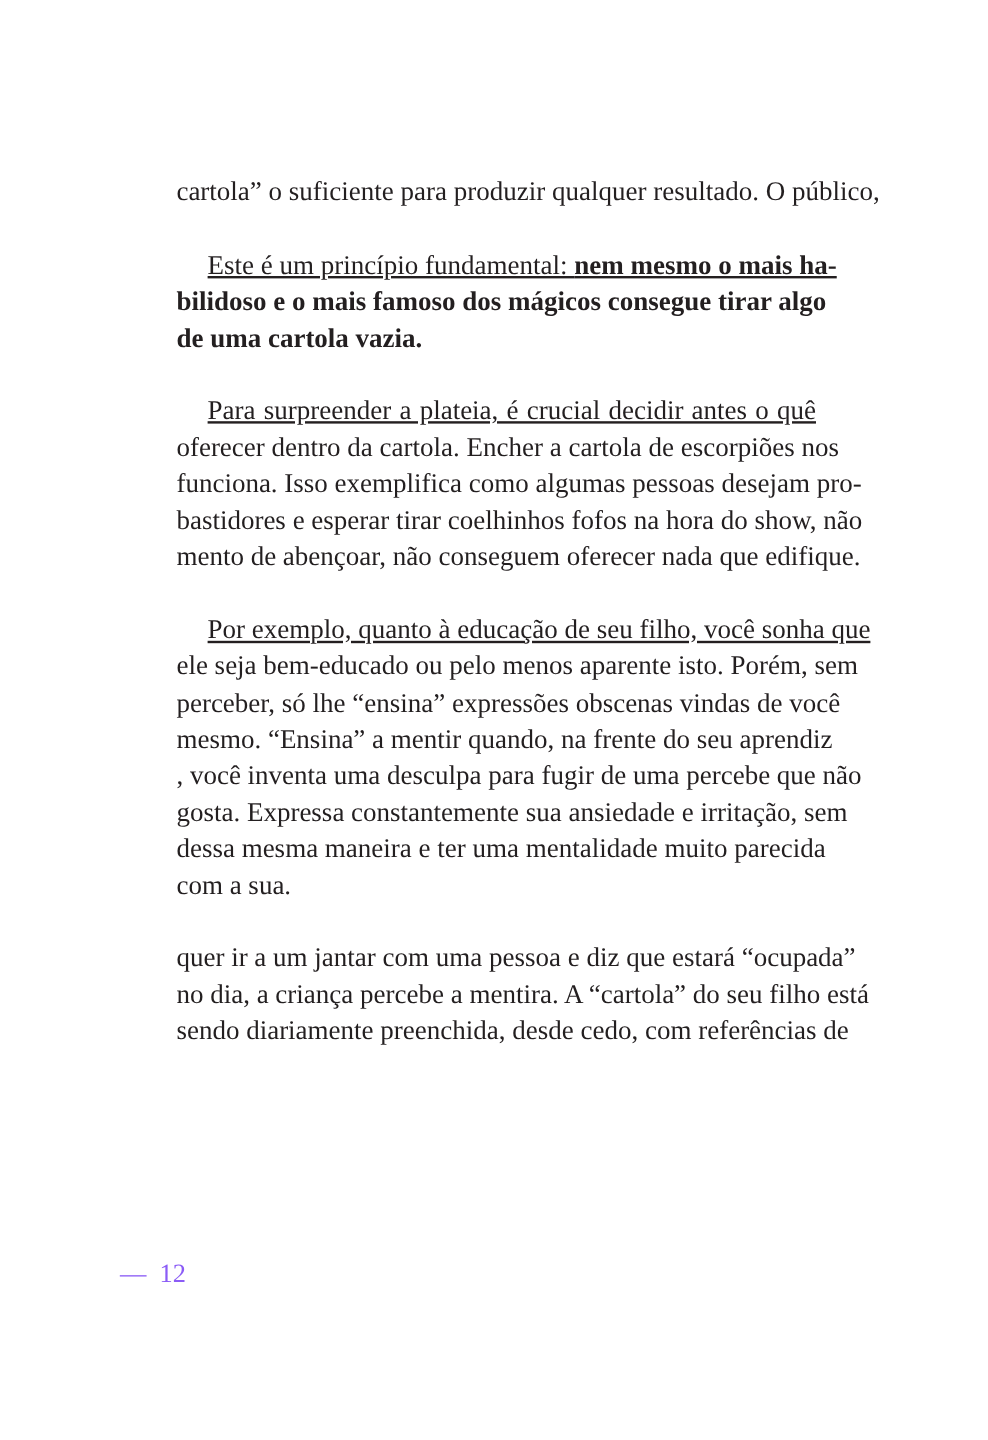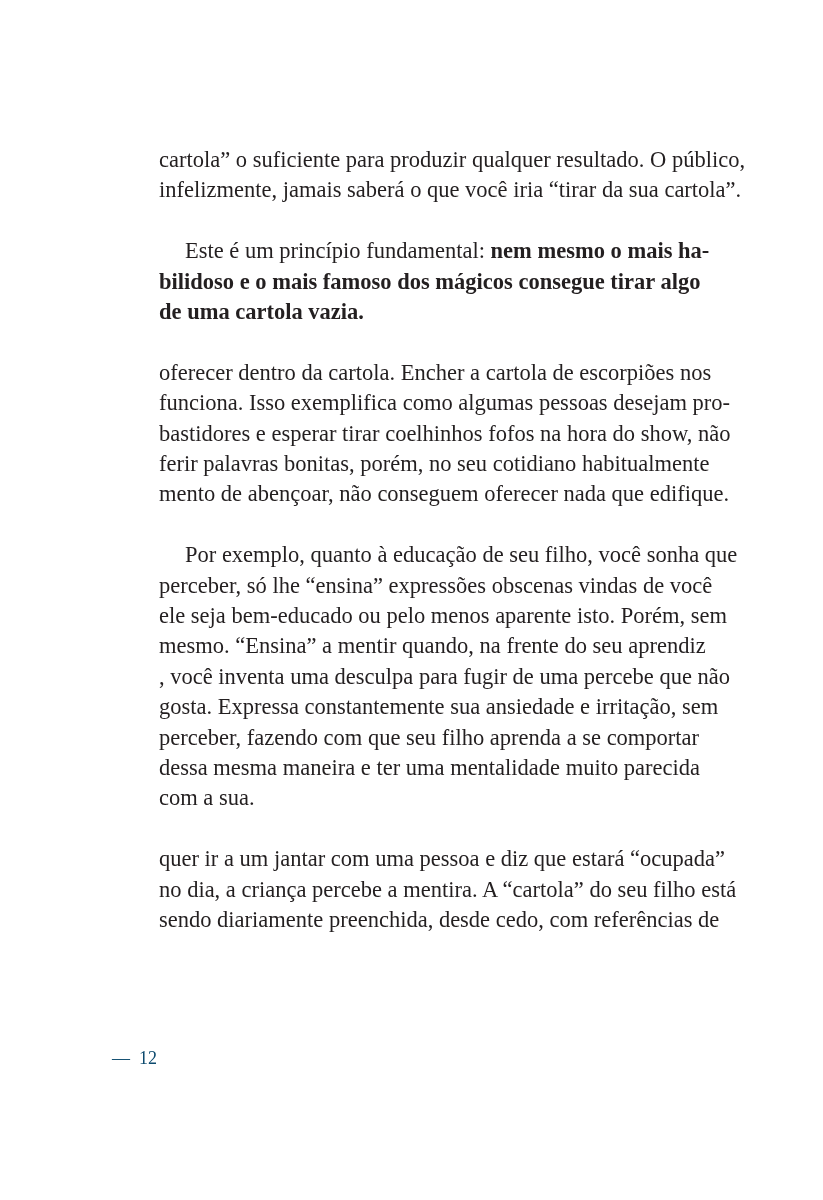--- a/index.html
+++ b/index.html
@@ -1,69 +1,67 @@
 <!DOCTYPE html>
 <html><head>
   <meta charset="utf-8">
   <style>
     html, body { margin: 0; padding: 0; background: #ffffff; }
     body { width: 823px; height: 1200px; position: relative; overflow: hidden; }
     .page {
-      position: absolute; left: 12px; top: 0; width: 656px; height: 1200px;
+      position: absolute; left: 0; top: 0; width: 656px; height: 1200px;
       font-family: "Liberation Serif", "DejaVu Serif", serif;
       color: #231f20;
     }
     .text-block {
       position: absolute; left: 147px; top: 145px; width: 533px;
       font-size: 22.5px; line-height: 30.4px;
     }
     .para { margin: 0 0 30.4px 0; }
     .line { display: block; white-space: nowrap; text-align: justify; text-align-last: justify; }
     .line.last { text-align-last: left; }
-    .line.indent { text-indent: 26px; }
+    .line.indent { text-indent: 26px; text-decoration: underline; }
     .b { font-weight: bold; }
     .footer {
       position: absolute; left: 100px; top: 1048px;
-      font-size: 18px; font-family: "Liberation Serif", "DejaVu Serif", serif;
-      color: #0c4a6e; white-space: nowrap;
+      font-size: 22px; font-family: "Liberation Serif", "DejaVu Serif", serif;
+      color: #8b5cf6; white-space: nowrap;
     }
   </style>
 </head>
 <body>
 
 <div class="page">
   <div class="text-block">
 
     <p class="para">
       <span class="line">cartola” o suficiente para produzir qualquer resultado. O público,</span>
-      <span class="line last">infelizmente, jamais saberá o que você iria “tirar da sua cartola”.</span>
     </p>
 
     <p class="para">
       <span class="line indent"><span>Este é um princípio fundamental: </span><span class="b">nem mesmo o mais ha-</span></span>
       <span class="line b">bilidoso e o mais famoso dos mágicos consegue tirar algo</span>
       <span class="line last b">de uma cartola vazia.</span>
     </p>
 
     <p class="para">
+      <span class="line indent">Para surpreender a plateia, é crucial decidir antes o quê</span>
       <span class="line">oferecer dentro da cartola. Encher a cartola de escorpiões nos</span>
       <span class="line">funciona. Isso exemplifica como algumas pessoas desejam pro-</span>
       <span class="line">bastidores e esperar tirar coelhinhos fofos na hora do show, não</span>
-      <span class="line">ferir palavras bonitas, porém, no seu cotidiano habitualmente</span>
       <span class="line last">mento de abençoar, não conseguem oferecer nada que edifique.</span>
     </p>
 
     <p class="para">
       <span class="line indent">Por exemplo, quanto à educação de seu filho, você sonha que</span>
+      <span class="line">ele seja bem-educado ou pelo menos aparente isto. Porém, sem</span>
       <span class="line">perceber,  só lhe “ensina” expressões obscenas vindas de você</span>
-      <span class="line">ele seja bem-educado ou pelo menos aparente isto. Porém, sem</span>
       <span class="line">mesmo. “Ensina” a  mentir quando, na frente do seu aprendiz</span>
       <span class="line">, você inventa uma desculpa para fugir de uma percebe que não</span>
       <span class="line">gosta. Expressa constantemente sua ansiedade e irritação, sem</span>
-      <span class="line">perceber, fazendo com que seu filho aprenda a se comportar</span>
       <span class="line">dessa mesma maneira e ter uma mentalidade muito parecida</span>
       <span class="line last">com a sua.</span>
     </p>
 
     <p class="para">
       <span class="line">quer ir a um jantar com uma pessoa e diz que estará “ocupada”</span>
       <span class="line">no dia, a criança percebe a mentira. A “cartola” do seu filho está</span>
       <span class="line">sendo diariamente preenchida, desde cedo, com referências de</span>
     </p>
 

